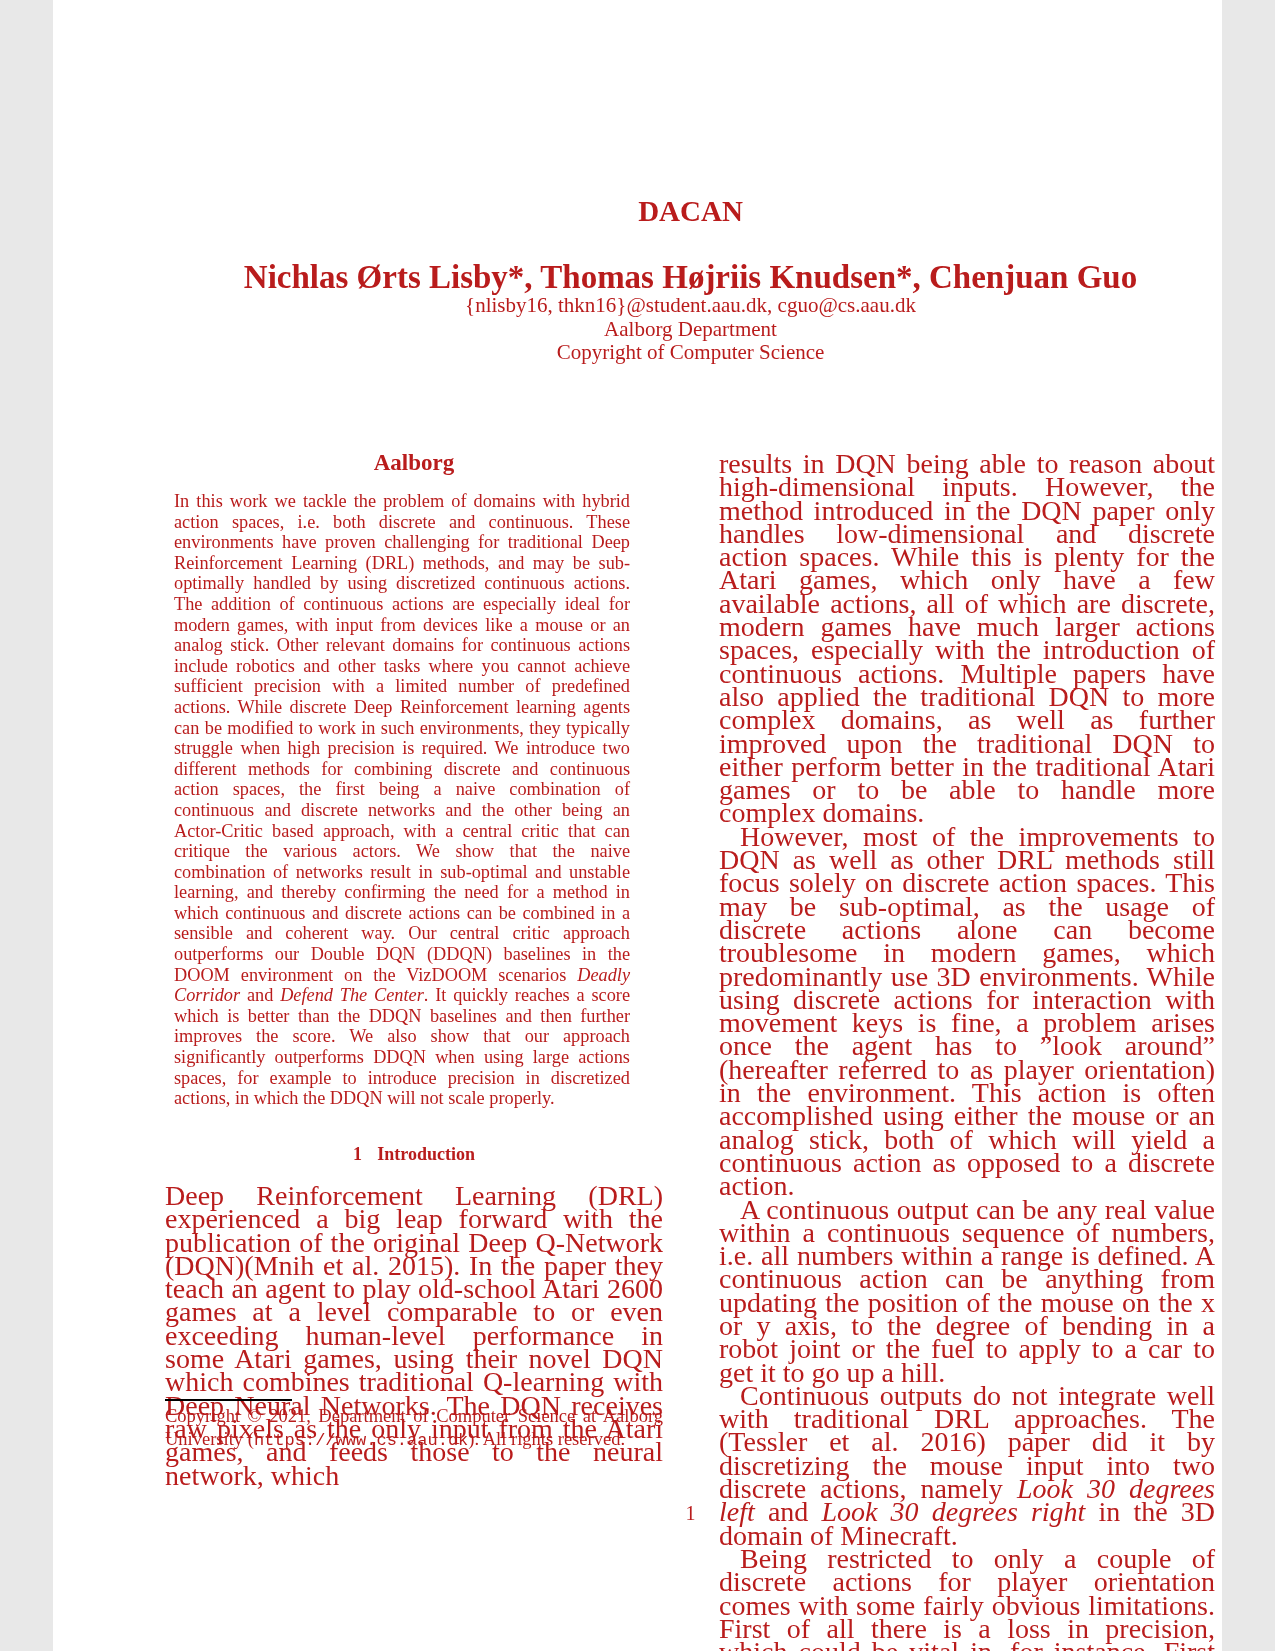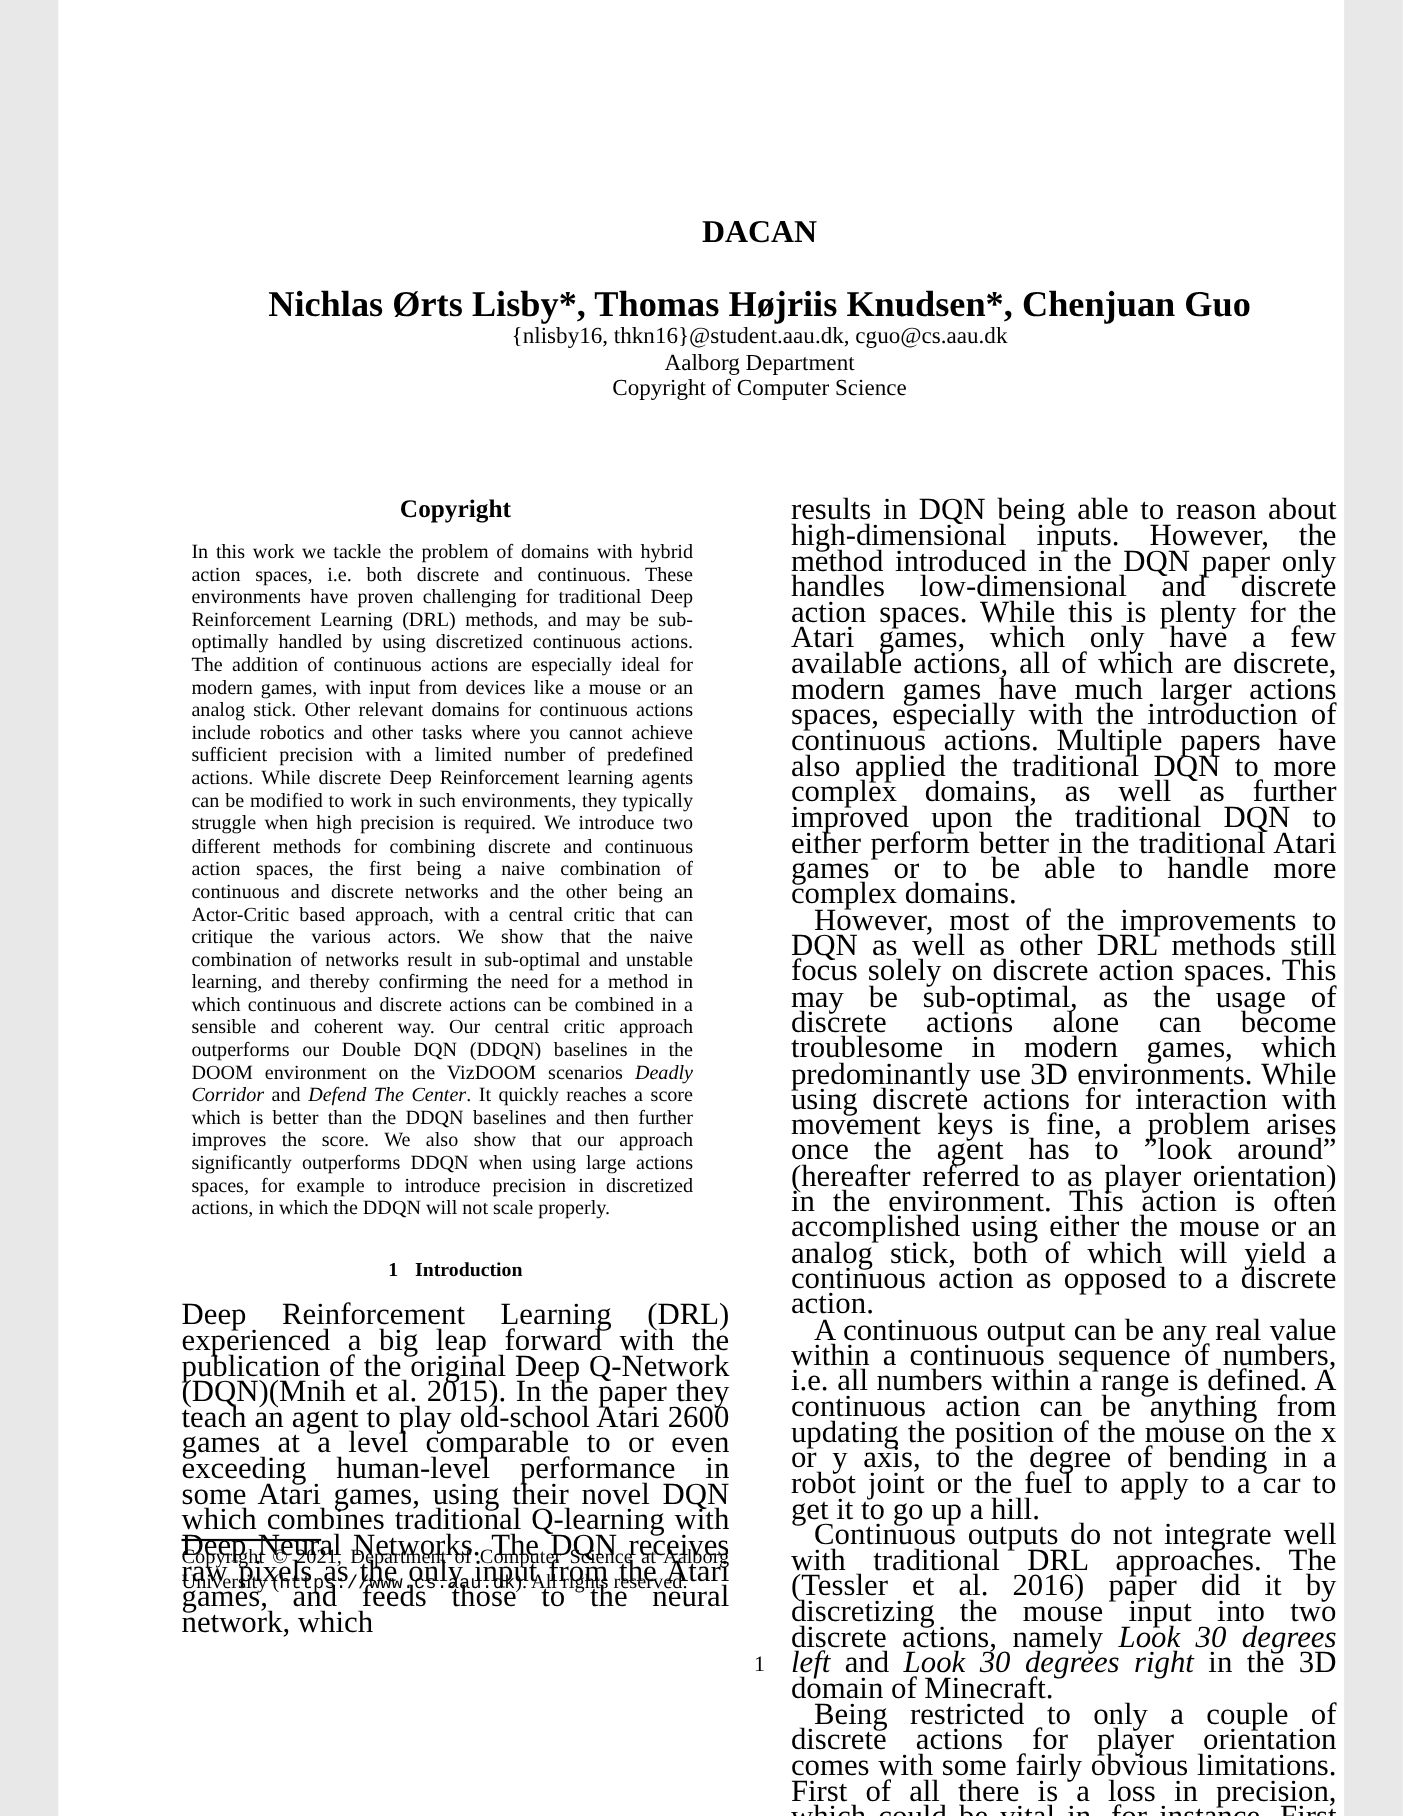--- a/index.html
+++ b/index.html
@@ -6,21 +6,21 @@
     margin: 0;
     padding: 0;
     background: #e8e8e8;
   }
   #page {
     position: relative;
     width: 1169px;
     height: 1651px;
     margin: 0 auto;
     background: #ffffff;
-    color: #000000;
+    color: #b91c1c;
     font-family: "Liberation Serif", serif;
     overflow: hidden;
   }
 
   
   .header-block {
     position: absolute;
     top: 193px;
     left: 0;
     width: 1275px;
@@ -151,21 +151,21 @@
 <div id="page">
 
   <div class="header-block">
     <div class="title-line1">DACAN</div>
     <div class="authors-line">Nichlas Ørts Lisby*, Thomas Højriis Knudsen*, Chenjuan Guo</div>
     <div class="emails-line">{nlisby16, thkn16}@student.aau.dk, cguo@cs.aau.dk</div>
     <div class="affiliation-line">Aalborg Department</div>
     <div class="department-line">Copyright of Computer Science</div>
   </div>
 
-  <div class="abstract-heading">Copyright</div>
+  <div class="abstract-heading">Aalborg</div>
 
   <div class="abstract-body"><span>In this work we tackle the problem of domains with hybrid action spaces, i.e. both discrete and continuous. These environments have proven challenging for traditional Deep Reinforcement Learning (DRL) methods, and may be sub-optimally handled by using discretized continuous actions. The addition of continuous actions are especially ideal for modern games, with input from devices like a mouse or an analog stick. Other relevant domains for continuous actions include robotics and other tasks where you cannot achieve sufficient precision with a limited number of predefined actions. While discrete Deep Reinforcement learning agents can be modified to work in such environments, they typically struggle when high precision is required. We introduce two different methods for combining discrete and continuous action spaces, the first being a naive combination of continuous and discrete networks and the other being an Actor-Critic based approach, with a central critic that can critique the various actors. We show that the naive combination of networks result in sub-optimal and unstable learning, and thereby confirming the need for a method in which continuous and discrete actions can be combined in a sensible and coherent way. Our central critic approach outperforms our Double DQN (DDQN) baselines in the DOOM environment on the VizDOOM scenarios </span><span class="italic">Deadly Corridor</span><span> and </span><span class="italic">Defend The Center</span><span>. It quickly reaches a score which is better than the DDQN baselines and then further improves the score. We also show that our approach significantly outperforms DDQN when using large actions spaces, for example to introduce precision in discretized actions, in which the DDQN will not scale properly.</span></div>
 
   <h2 class="section-heading">
     <span class="sec-num">1</span><span>Introduction</span>
   </h2>
 
   <div class="intro-body">
     <p class="para"><span>Deep Reinforcement Learning (DRL) experienced a big leap forward with the publication of the original Deep Q-Network (DQN)(Mnih et al. 2015). In the paper they teach an agent to play old-school Atari 2600 games at a level comparable to or even exceeding human-level performance in some Atari games, using their novel DQN which combines traditional Q-learning with Deep Neural Networks. The DQN receives raw pixels as the only input from the Atari games, and feeds those to the neural network, which</span></p>
   </div>

